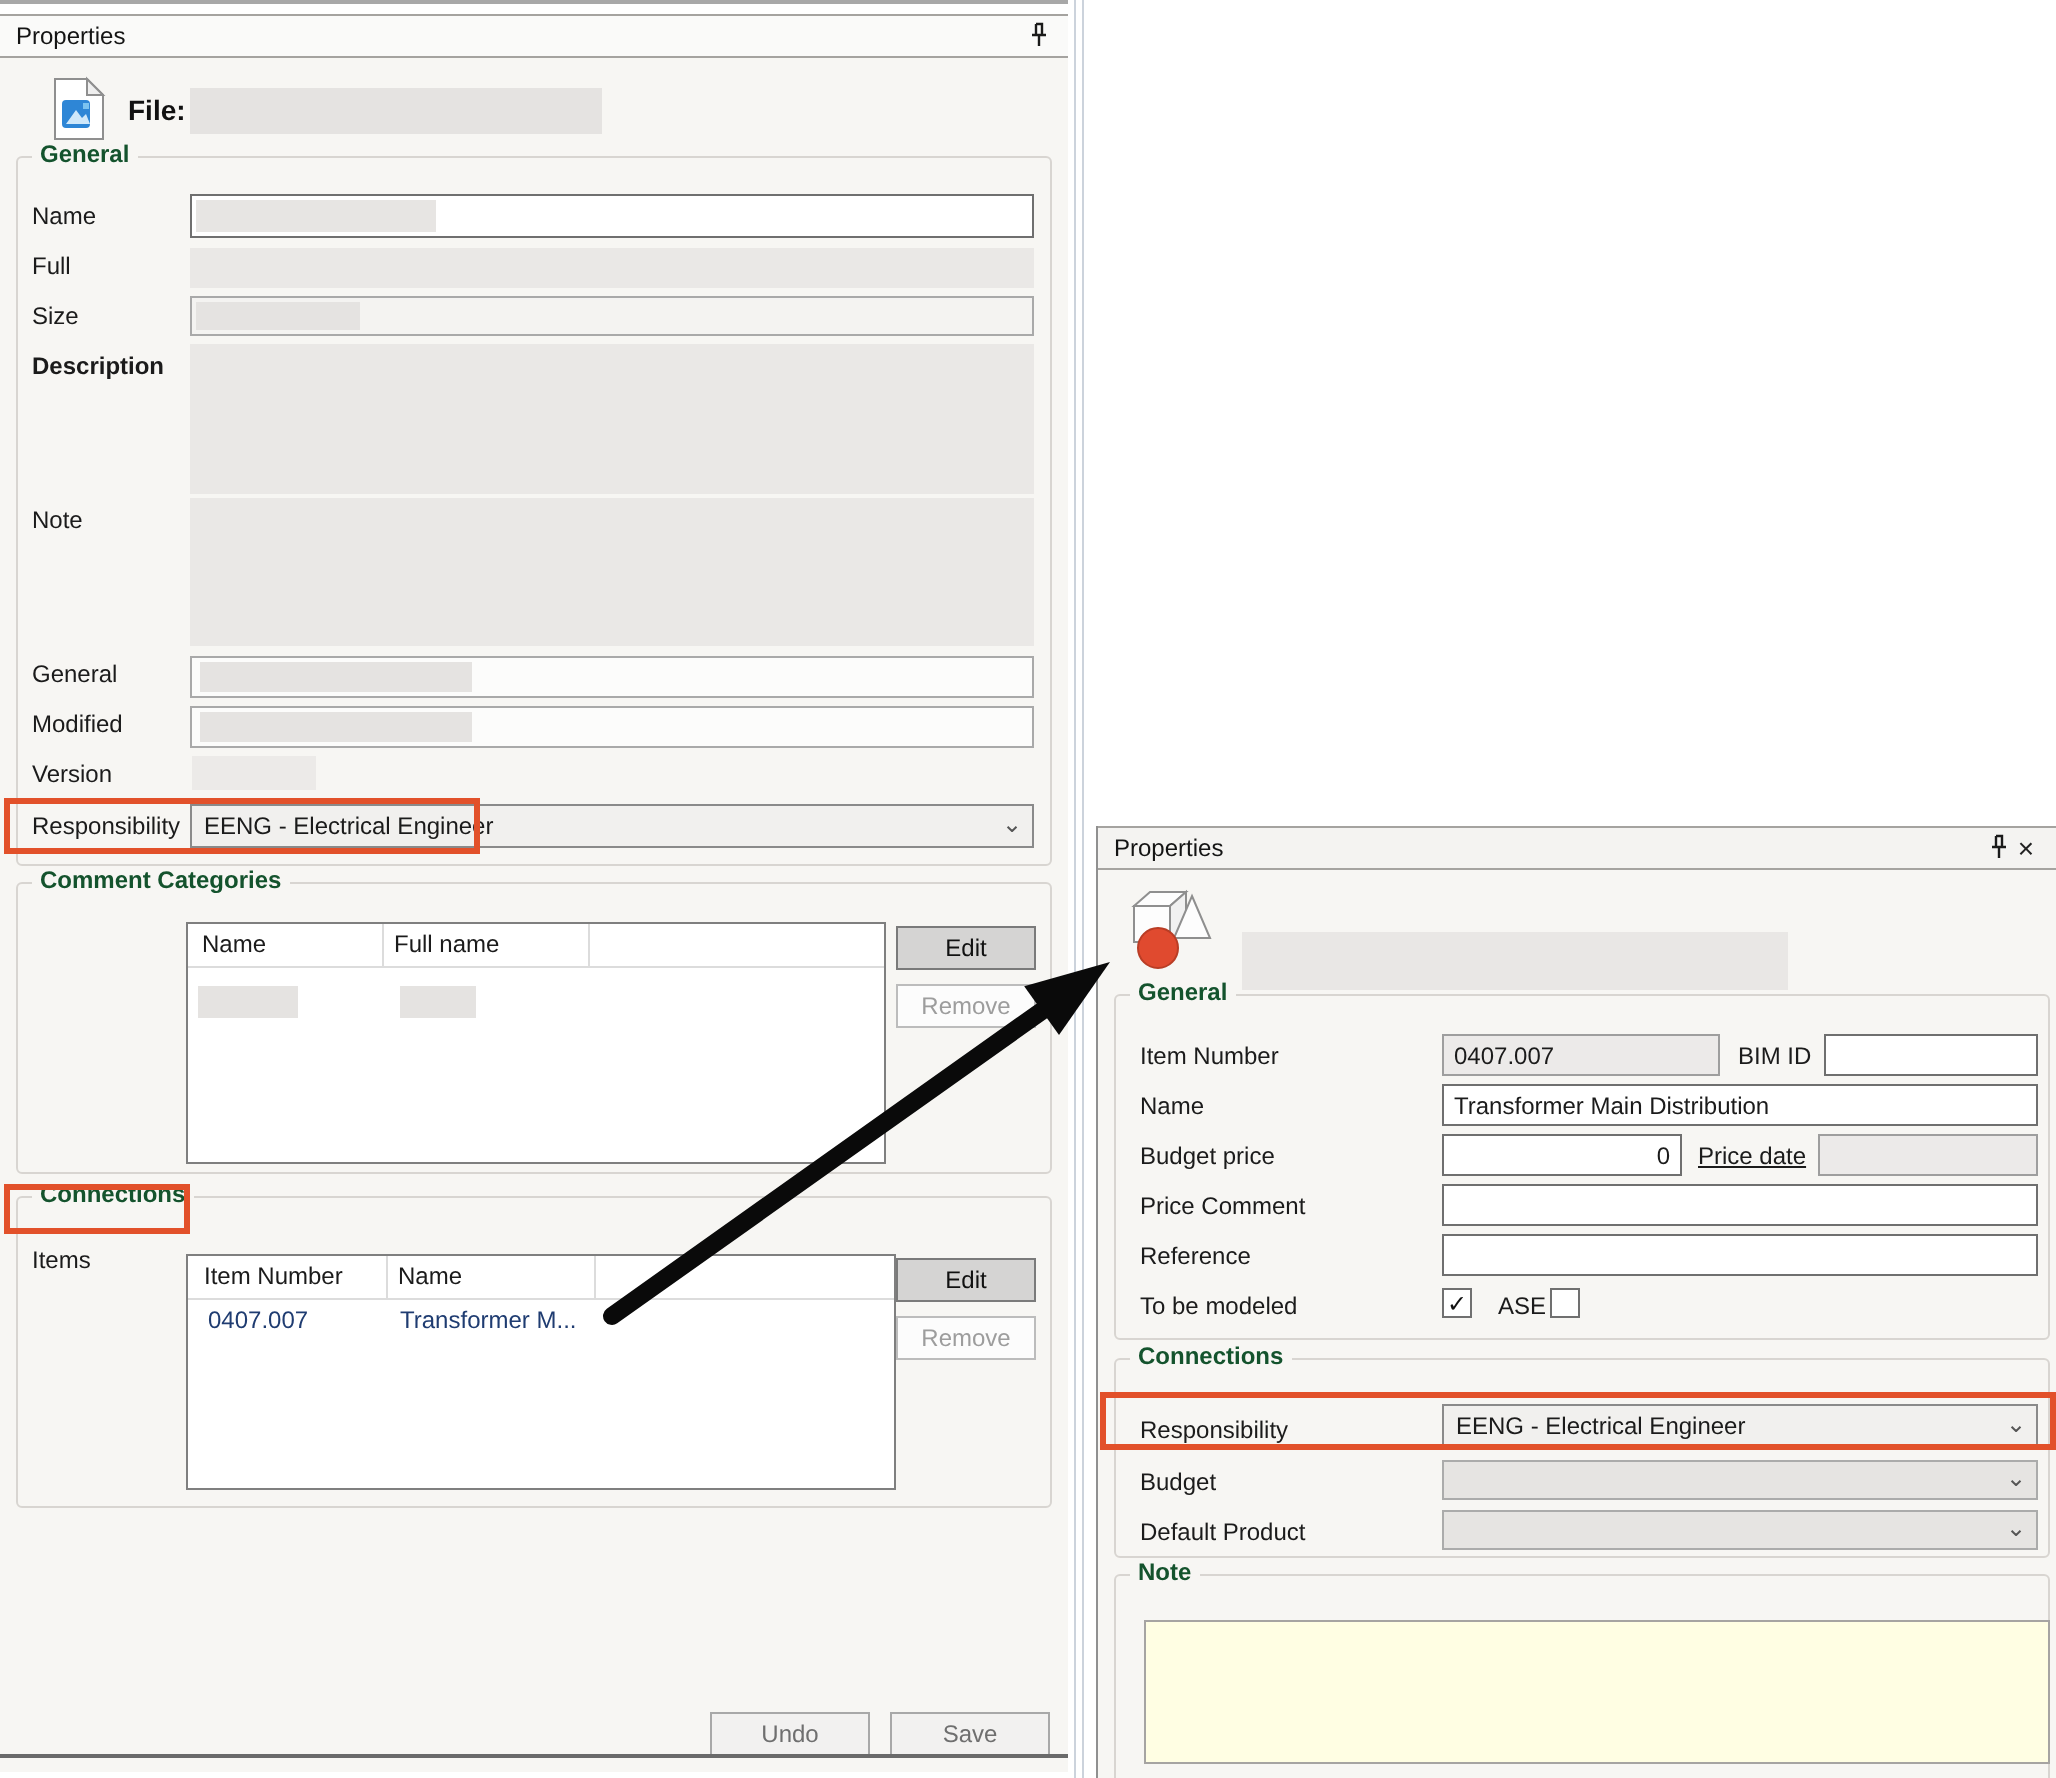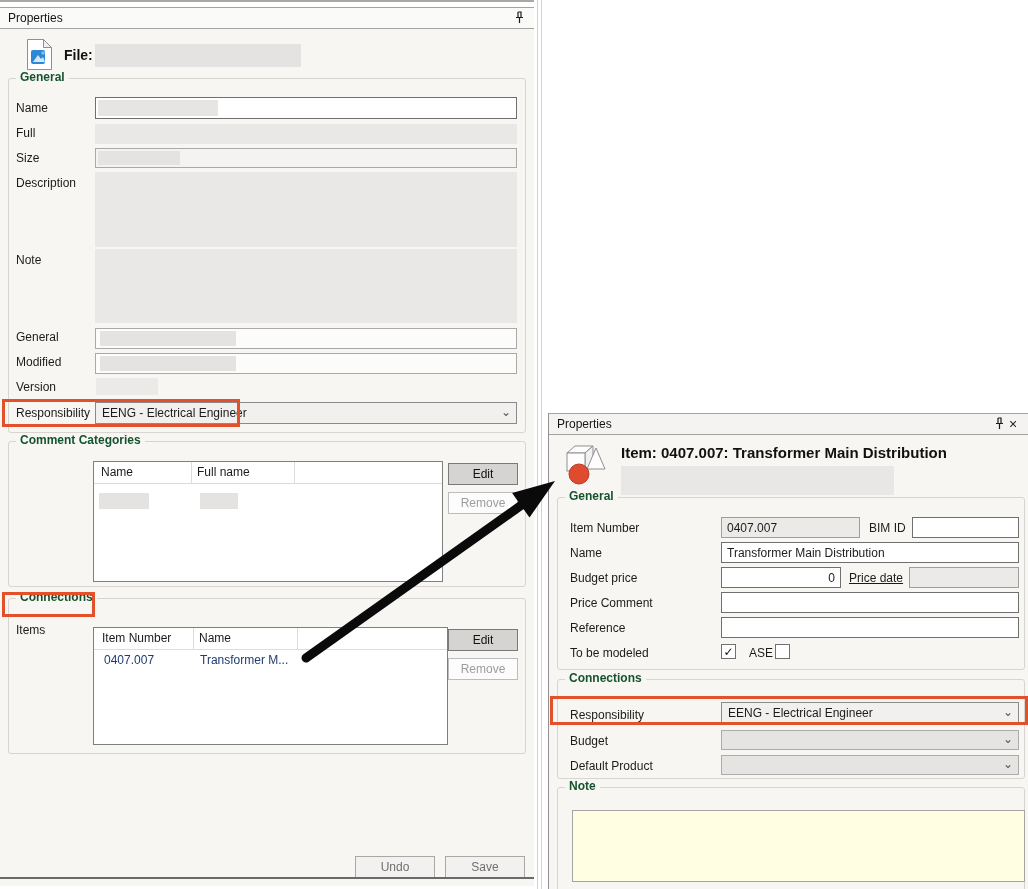--- a/index.html
+++ b/index.html
@@ -98,21 +98,21 @@
   <div class="input" style="left:95px;top:97px;width:422px;height:22px;"></div>
   <div class="redact onwhite" style="left:98px;top:100px;width:120px;height:16px;"></div>
 
   <span class="lbl" style="left:16px;top:126px;">Full</span>
   <div class="flat" style="left:95px;top:124px;width:422px;height:20px;"></div>
 
   <span class="lbl" style="left:16px;top:151px;">Size</span>
   <div class="input lite" style="left:95px;top:148px;width:422px;height:20px;"></div>
   <div class="redact" style="left:98px;top:151px;width:82px;height:14px;"></div>
 
-  <span class="lbl" style="left:16px;top:176px;">Description</span>
+  <span class="lbl" style="left:16px;top:176px;font-weight:bold;">Description</span>
   <div class="flat" style="left:95px;top:172px;width:422px;height:75px;"></div>
 
   <span class="lbl" style="left:16px;top:253px;">Note</span>
   <div class="flat" style="left:95px;top:249px;width:422px;height:74px;"></div>
 
   <span class="lbl" style="left:16px;top:330px;">General</span>
   <div class="input lite" style="left:95px;top:328px;width:422px;height:21px;background:#fcfcfb;"></div>
   <div class="redact" style="left:100px;top:331px;width:136px;height:15px;"></div>
 
   <span class="lbl" style="left:16px;top:355px;">Modified</span>
@@ -188,21 +188,20 @@
 
   <span style="position:absolute;left:14px;top:28px;">
     <svg width="44" height="50" viewBox="0 0 44 50">
       <polygon points="4,12 12,5 30,5 22,12" fill="#fdfdfd" stroke="#8f8f8f"></polygon>
       <polygon points="22,12 30,5 30,23 22,30" fill="#f1f1f1" stroke="#8f8f8f"></polygon>
       <rect x="4" y="12" width="18" height="18" fill="#fdfdfd" stroke="#8f8f8f"></rect>
       <polygon points="33,7 42,28 24,28" fill="#fdfdfd" stroke="#8f8f8f"></polygon>
       <circle cx="16" cy="33" r="10" fill="#e04a2f" stroke="#b93d25"></circle>
     </svg>
   </span>
-  <span class="blbl" style="left:72px;top:31px;font-size:15px;">Item: 0407.007: Transformer Main Distribution</span>
   <div class="redact" style="left:72px;top:53px;width:273px;height:29px;background:#e9e7e5;"></div>
 
   <div class="group" style="left:8px;top:84px;width:468px;height:173px;">
     <span class="group-label">General</span>
   </div>
 
   <span class="lbl" style="left:21px;top:108px;">Item Number</span>
   <div class="input ro" style="left:172px;top:104px;width:139px;height:21px;">
     <span>0407.007</span>
   </div>

